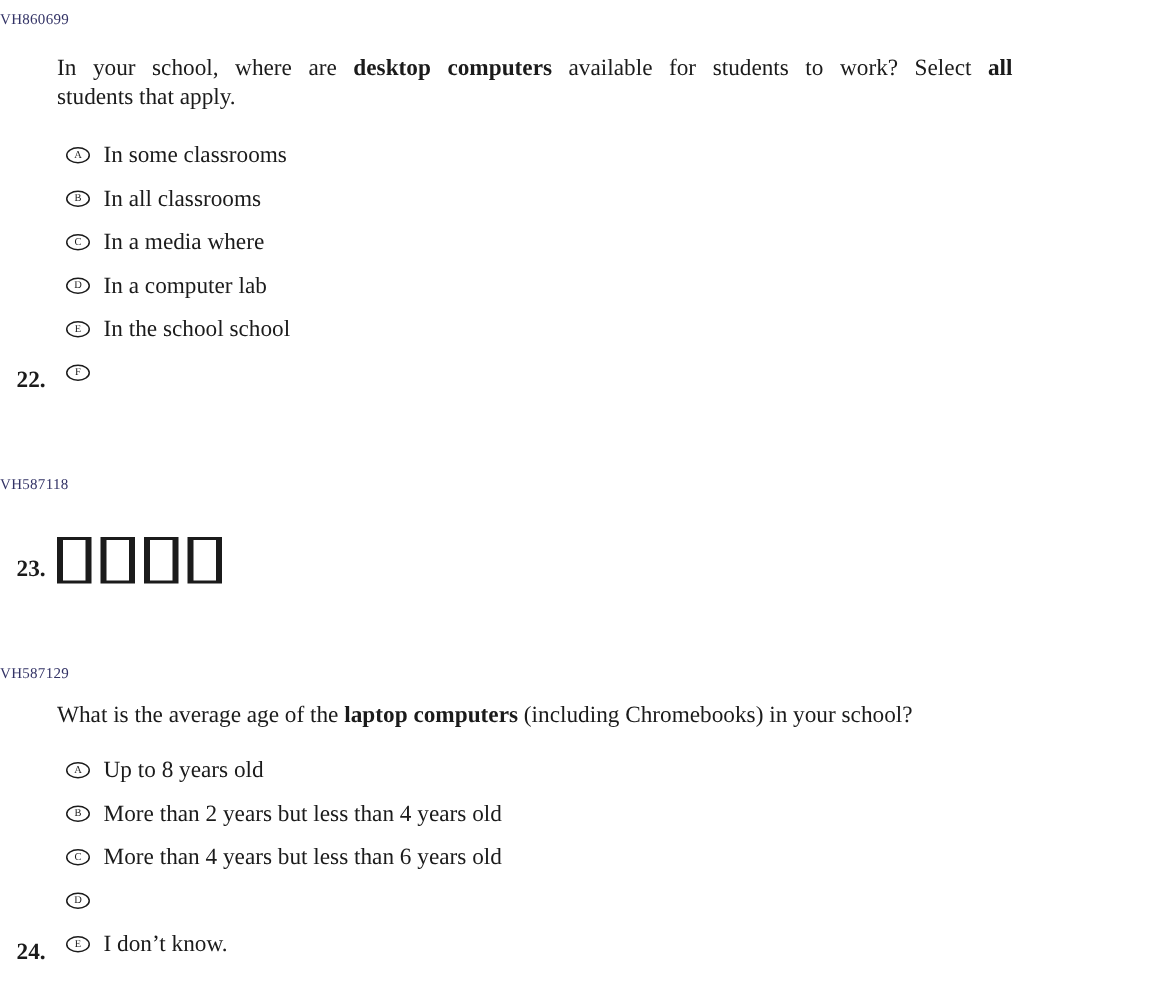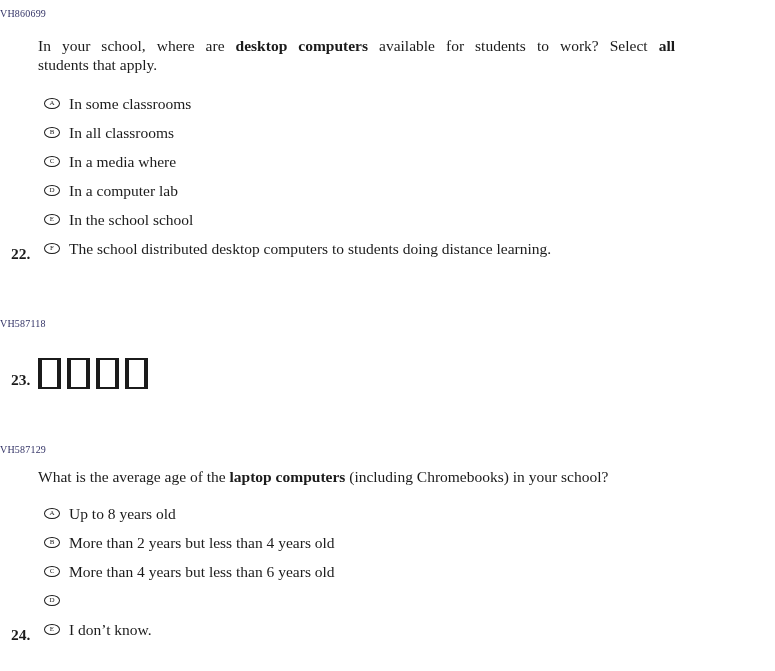--- a/index.html
+++ b/index.html
@@ -132,21 +132,20 @@
         <li>
           <span class="oval">D</span>
           <span class="opt-label">In a computer lab</span>
         </li>
         <li>
           <span class="oval">E</span>
           <span class="opt-label">In the school school</span>
         </li>
         <li>
           <span class="oval">F</span>
-          <span class="opt-label">The school distributed desktop computers to students doing distance learning.</span>
         </li>
       </ul>
     </div>
   </div>
 
   <div class="code gap">VH587118</div>
 
   <div class="question">
     <div class="qnum">23.</div>
     <div class="qbody">

